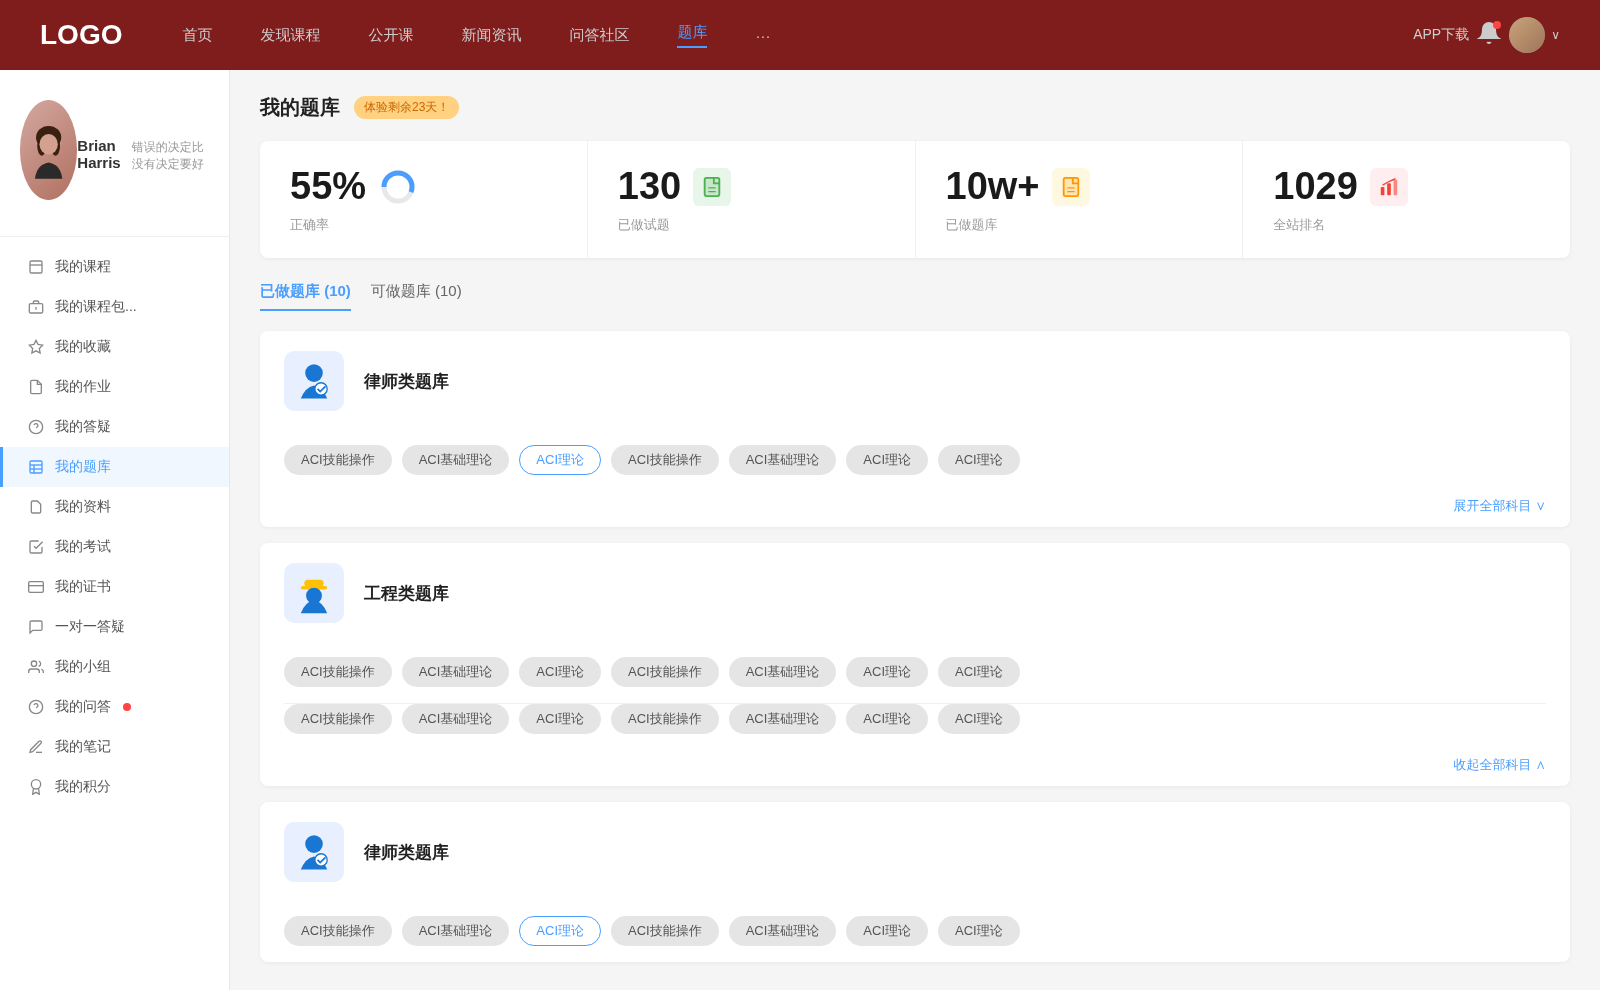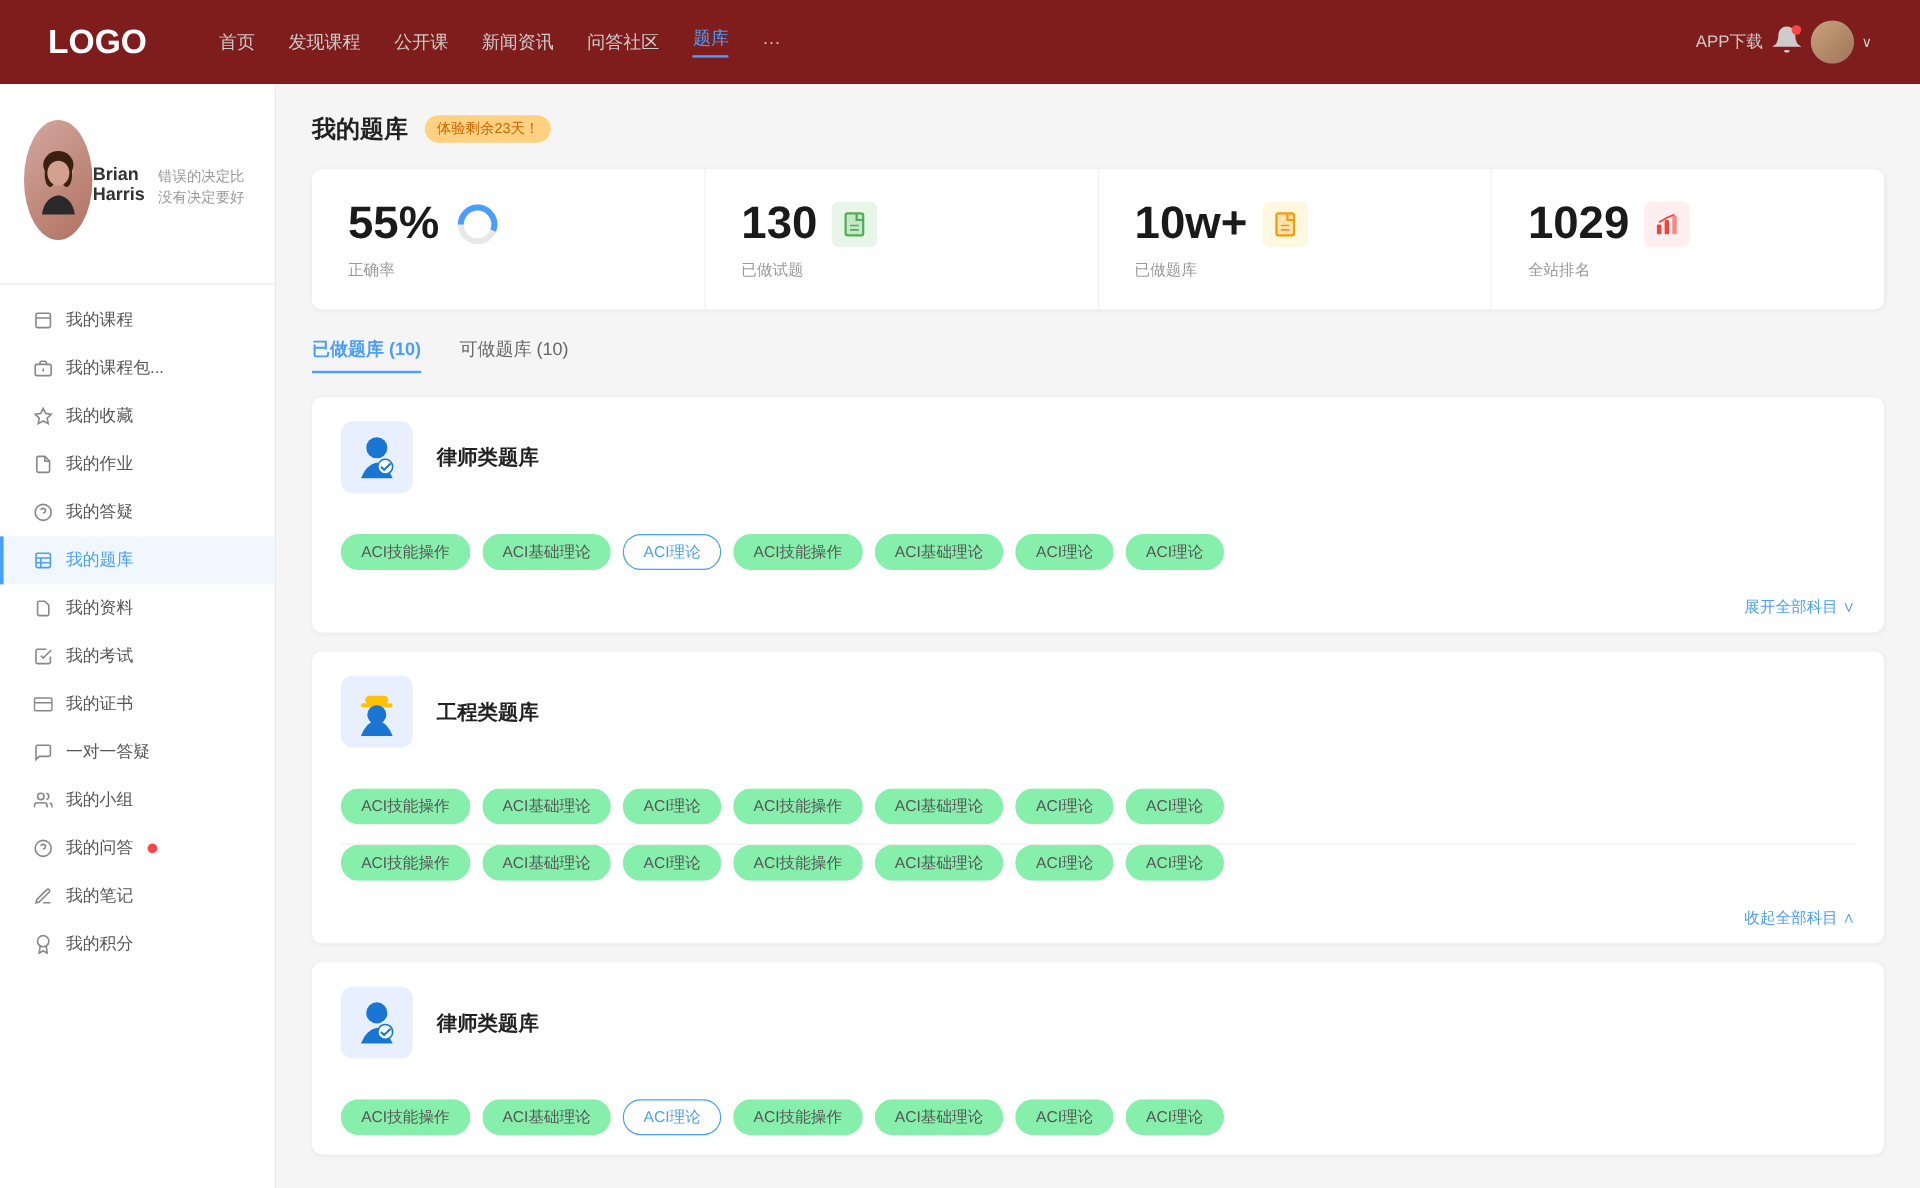--- a/index.html
+++ b/index.html
@@ -16,21 +16,21 @@
     }
     .nav-logo {
       color: white;
       font-size: 28px;
       font-weight: bold;
       margin-right: 60px;
     }
     .nav-links {
       display: flex;
       align-items: center;
-      gap: 28px;
+      gap: 48px;
       flex: 1;
     }
     .nav-link {
       color: #ccc;
       font-size: 15px;
       cursor: pointer;
       text-decoration: none;
     }
     .nav-link.active {
       color: #4a9eff;
@@ -224,21 +224,21 @@
     }
     .stat-label {
       font-size: 13px;
       color: #999;
       margin-top: 2px;
     }
 
     
     .tabs-row {
       display: flex;
-      gap: 32px;
+      gap: 20px;
       margin-bottom: 20px;
     }
     .tab {
       font-size: 15px;
       color: #666;
       cursor: pointer;
       padding-bottom: 8px;
       border-bottom: 2px solid transparent;
     }
     .tab.active {
@@ -284,21 +284,21 @@
       display: flex;
       flex-wrap: wrap;
       gap: 10px;
       padding: 0 24px 16px;
     }
     .tag {
       padding: 5px 16px;
       border-radius: 20px;
       font-size: 13px;
       color: #555;
-      background: #86efac;
+      background: #e5e5e5;
       cursor: pointer;
       border: 1px solid transparent;
     }
     .tag.active {
       border: 1px solid #4a9eff;
       color: #4a9eff;
       background: #fff;
     }
     .expand-link {
       text-align: right;

